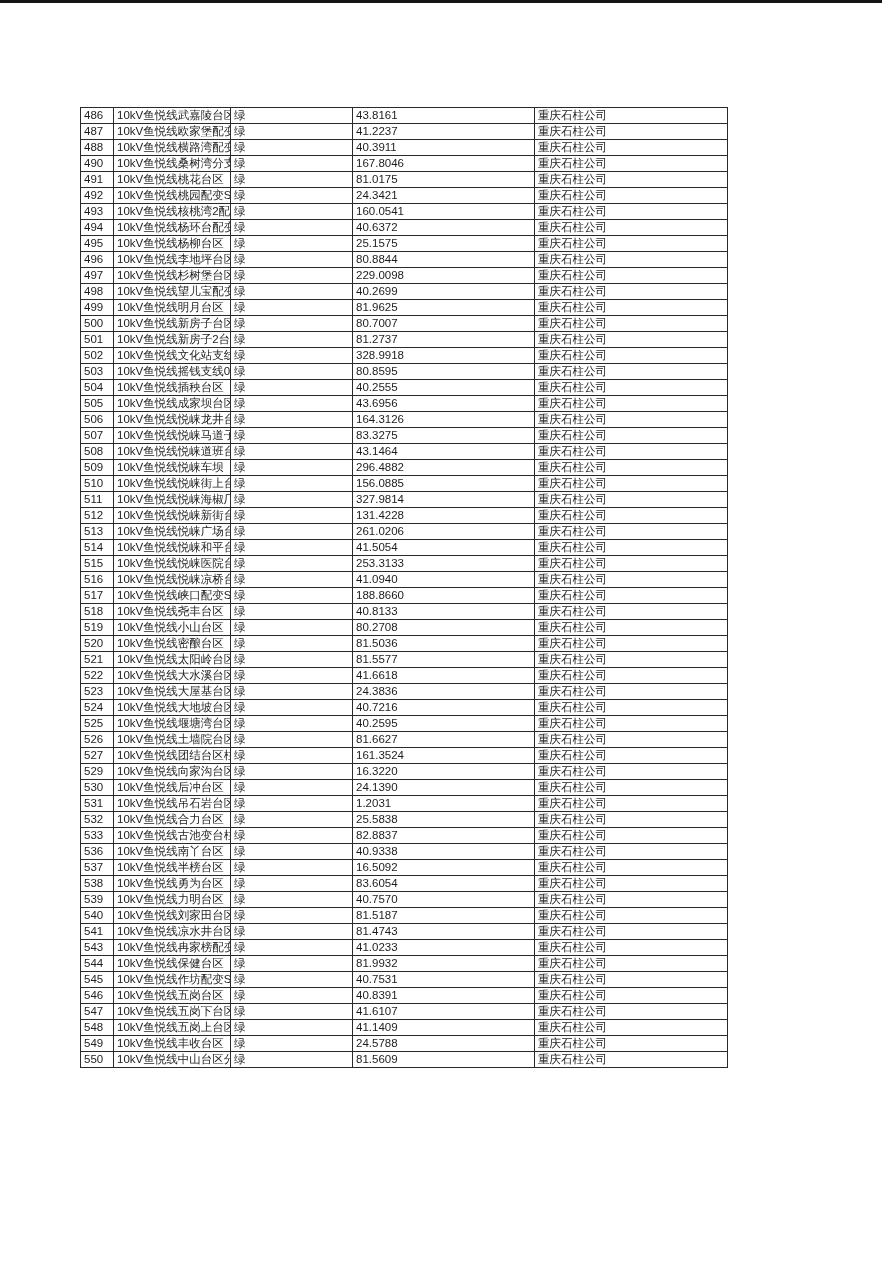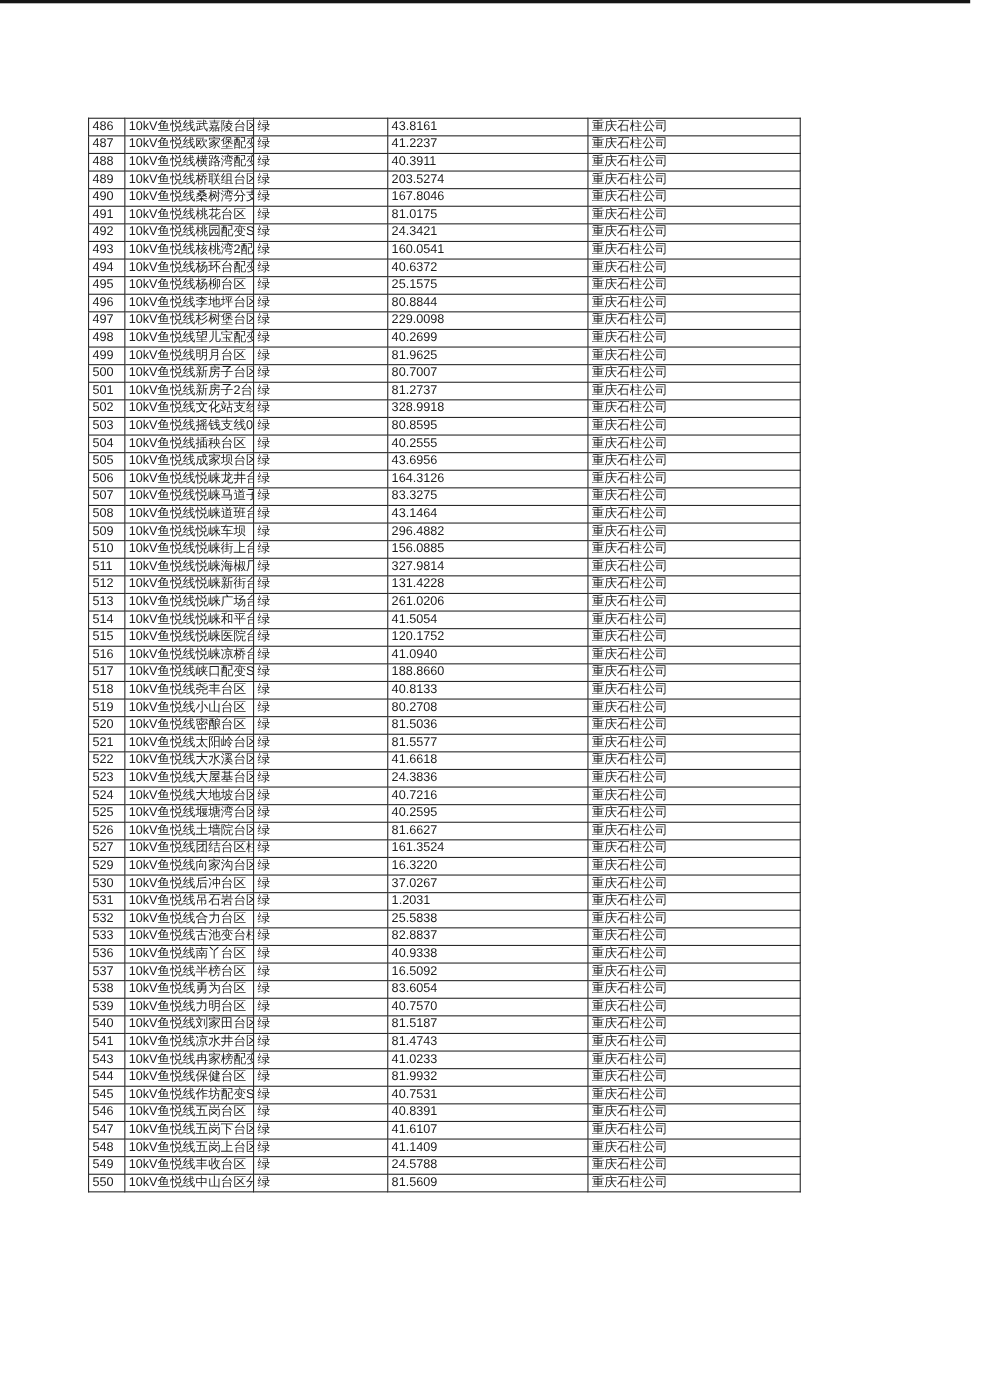--- a/index.html
+++ b/index.html
@@ -75,27 +75,20 @@
         <td class="col-company">重庆石柱公司</td>
       </tr>
       <tr>
         <td class="col-index">488</td>
         <td class="col-name">10kV鱼悦线横路湾配变S2</td>
         <td class="col-status">绿</td>
         <td class="col-value">40.3911</td>
         <td class="col-company">重庆石柱公司</td>
       </tr>
       <tr>
-        <td class="col-index">489</td>
-        <td class="col-name">10kV鱼悦线桥联组台区</td>
-        <td class="col-status">绿</td>
-        <td class="col-value">203.5274</td>
-        <td class="col-company">重庆石柱公司</td>
-      </tr>
-      <tr>
         <td class="col-index">490</td>
         <td class="col-name">10kV鱼悦线桑树湾分支线</td>
         <td class="col-status">绿</td>
         <td class="col-value">167.8046</td>
         <td class="col-company">重庆石柱公司</td>
       </tr>
       <tr>
         <td class="col-index">491</td>
         <td class="col-name">10kV鱼悦线桃花台区</td>
         <td class="col-status">绿</td>
@@ -260,21 +253,21 @@
         <td class="col-index">514</td>
         <td class="col-name">10kV鱼悦线悦崃和平台区</td>
         <td class="col-status">绿</td>
         <td class="col-value">41.5054</td>
         <td class="col-company">重庆石柱公司</td>
       </tr>
       <tr>
         <td class="col-index">515</td>
         <td class="col-name">10kV鱼悦线悦崃医院台区</td>
         <td class="col-status">绿</td>
-        <td class="col-value">120.1752</td>
+        <td class="col-value">253.3133</td>
         <td class="col-company">重庆石柱公司</td>
       </tr>
       <tr>
         <td class="col-index">516</td>
         <td class="col-name">10kV鱼悦线悦崃凉桥台区</td>
         <td class="col-status">绿</td>
         <td class="col-value">41.0940</td>
         <td class="col-company">重庆石柱公司</td>
       </tr>
       <tr>
@@ -358,21 +351,21 @@
         <td class="col-index">529</td>
         <td class="col-name">10kV鱼悦线向家沟台区</td>
         <td class="col-status">绿</td>
         <td class="col-value">16.3220</td>
         <td class="col-company">重庆石柱公司</td>
       </tr>
       <tr>
         <td class="col-index">530</td>
         <td class="col-name">10kV鱼悦线后冲台区</td>
         <td class="col-status">绿</td>
-        <td class="col-value">37.0267</td>
+        <td class="col-value">24.1390</td>
         <td class="col-company">重庆石柱公司</td>
       </tr>
       <tr>
         <td class="col-index">531</td>
         <td class="col-name">10kV鱼悦线吊石岩台区</td>
         <td class="col-status">绿</td>
         <td class="col-value">1.2031</td>
         <td class="col-company">重庆石柱公司</td>
       </tr>
       <tr>

